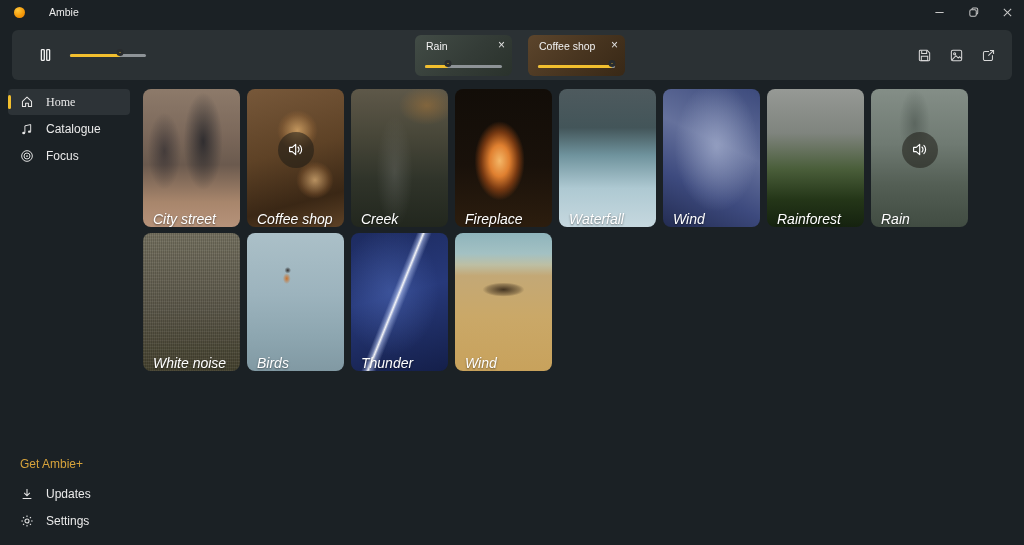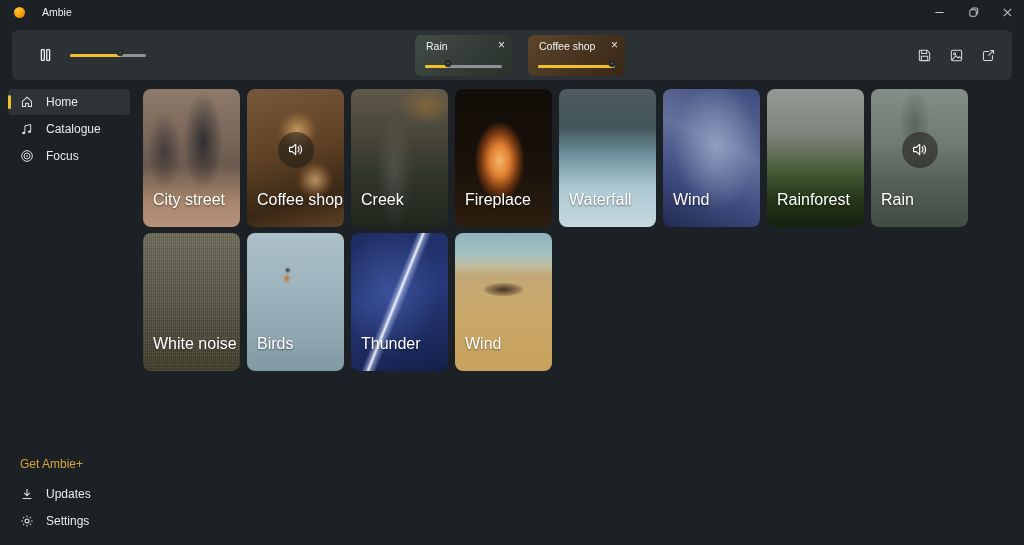--- a/index.html
+++ b/index.html
@@ -10,21 +10,21 @@
     background:#1b2125;
     font-family:"Liberation Sans","DejaVu Sans",sans-serif;
     color:#fff; -webkit-font-smoothing:antialiased;
   }
   .icon svg { display:block; }
 
   
   .titlebar { position:absolute; top:0; left:0; right:0; height:24px; display:flex; align-items:center; }
   .app-logo { width:11px; height:11px; border-radius:50%; margin-left:14px;
     background:radial-gradient(circle at 35% 30%, #ffc83d 0%, #f59b0a 55%, #e87d00 100%); }
-  .app-title { font-size:10.5px; margin-left:17px; color:#ececec;text-align:center; }
+  .app-title { font-size:10.5px; margin-left:24px; color:#ececec;text-align:center; }
   .win-controls { margin-left:auto; display:flex; height:100%; }
   .win-btn { width:34px; height:100%; display:flex; align-items:center; justify-content:center;
     background:none; border:none; padding:0; color:#c8c8c8; cursor:default; }
 
   
   .toolbar { position:absolute; left:12px; top:30px; width:1000px; height:50px;
     background:#2b3134; border-radius:6px; }
   .pause-btn { position:absolute; left:18px; top:10px; width:30px; height:30px;
     display:flex; align-items:center; justify-content:center; background:none; border:none; padding:0; }
   .master-slider-wrap { position:absolute; left:58px; top:19px; width:76px; }
@@ -49,32 +49,32 @@
   .toolbar-actions { position:absolute; right:10px; top:10px; display:flex; gap:4px; }
   .tool-btn { width:28px; height:30px; display:flex; align-items:center; justify-content:center;
     background:none; border:none; padding:0; border-radius:4px; }
 
   
   .sidebar { position:absolute; left:0; top:86px; bottom:0; width:138px;
     display:flex; flex-direction:column; padding:2px 0 10px; }
   .side-item { position:relative; height:26px; margin:1px 8px; border-radius:4px;
     display:flex; align-items:center; padding-left:12px; gap:12px;
     font-size:12px; color:#eaeaea; cursor:default; }
-  .side-item.selected { background:#2d3337; }
+  .side-item.selected { background:#2d3337;font-family:Liberation Serif, serif; }
   .side-item.selected::before { content:''; position:absolute; left:0; top:6px; width:3px; height:14px;
     border-radius:2px; background:var(--accent); }
   .side-footer { margin-top:auto; }
   .side-plus { font-size:12px; margin:4px 8px 10px 20px; cursor:default; }
 
   
   .grid { position:absolute; left:143px; top:89px; display:grid;
     grid-template-columns:repeat(8,97px); grid-auto-rows:138px; gap:6px 7px; }
   .tile { position:relative; border-radius:8px; overflow:hidden; cursor:pointer; }
-  .tile-label { position:absolute; left:10px; bottom:18px; font-size:16px; color:#fff;
-    text-shadow:0 1px 2px rgba(0,0,0,.5); white-space:nowrap; }
+  .tile-label { position:absolute; left:10px; bottom:0; font-size:14px; color:#fff;
+    text-shadow:0 1px 2px rgba(0,0,0,.5); white-space:nowrap;font-style:italic; }
   .tile-speaker { position:absolute; left:50%; top:44%; transform:translate(-50%,-50%);
     width:36px; height:36px; border-radius:50%; background:rgba(30,27,22,.55);
     display:flex; align-items:center; justify-content:center; }
 
   .tile-city-street { background:
     radial-gradient(ellipse 28px 70px at 62% 38%, rgba(24,27,34,.75), transparent 70%),
     radial-gradient(ellipse 24px 55px at 22% 45%, rgba(30,30,38,.55), transparent 70%),
     linear-gradient(180deg,#8d7a6a 0%,#7d6a5c 30%,#6b5a4e 55%,#a8866c 82%,#b6927a 100%); }
   .tile-coffee-shop { background:
     radial-gradient(circle 26px at 52% 30%, rgba(226,176,110,.75), rgba(160,110,60,.3) 60%, transparent 78%),

